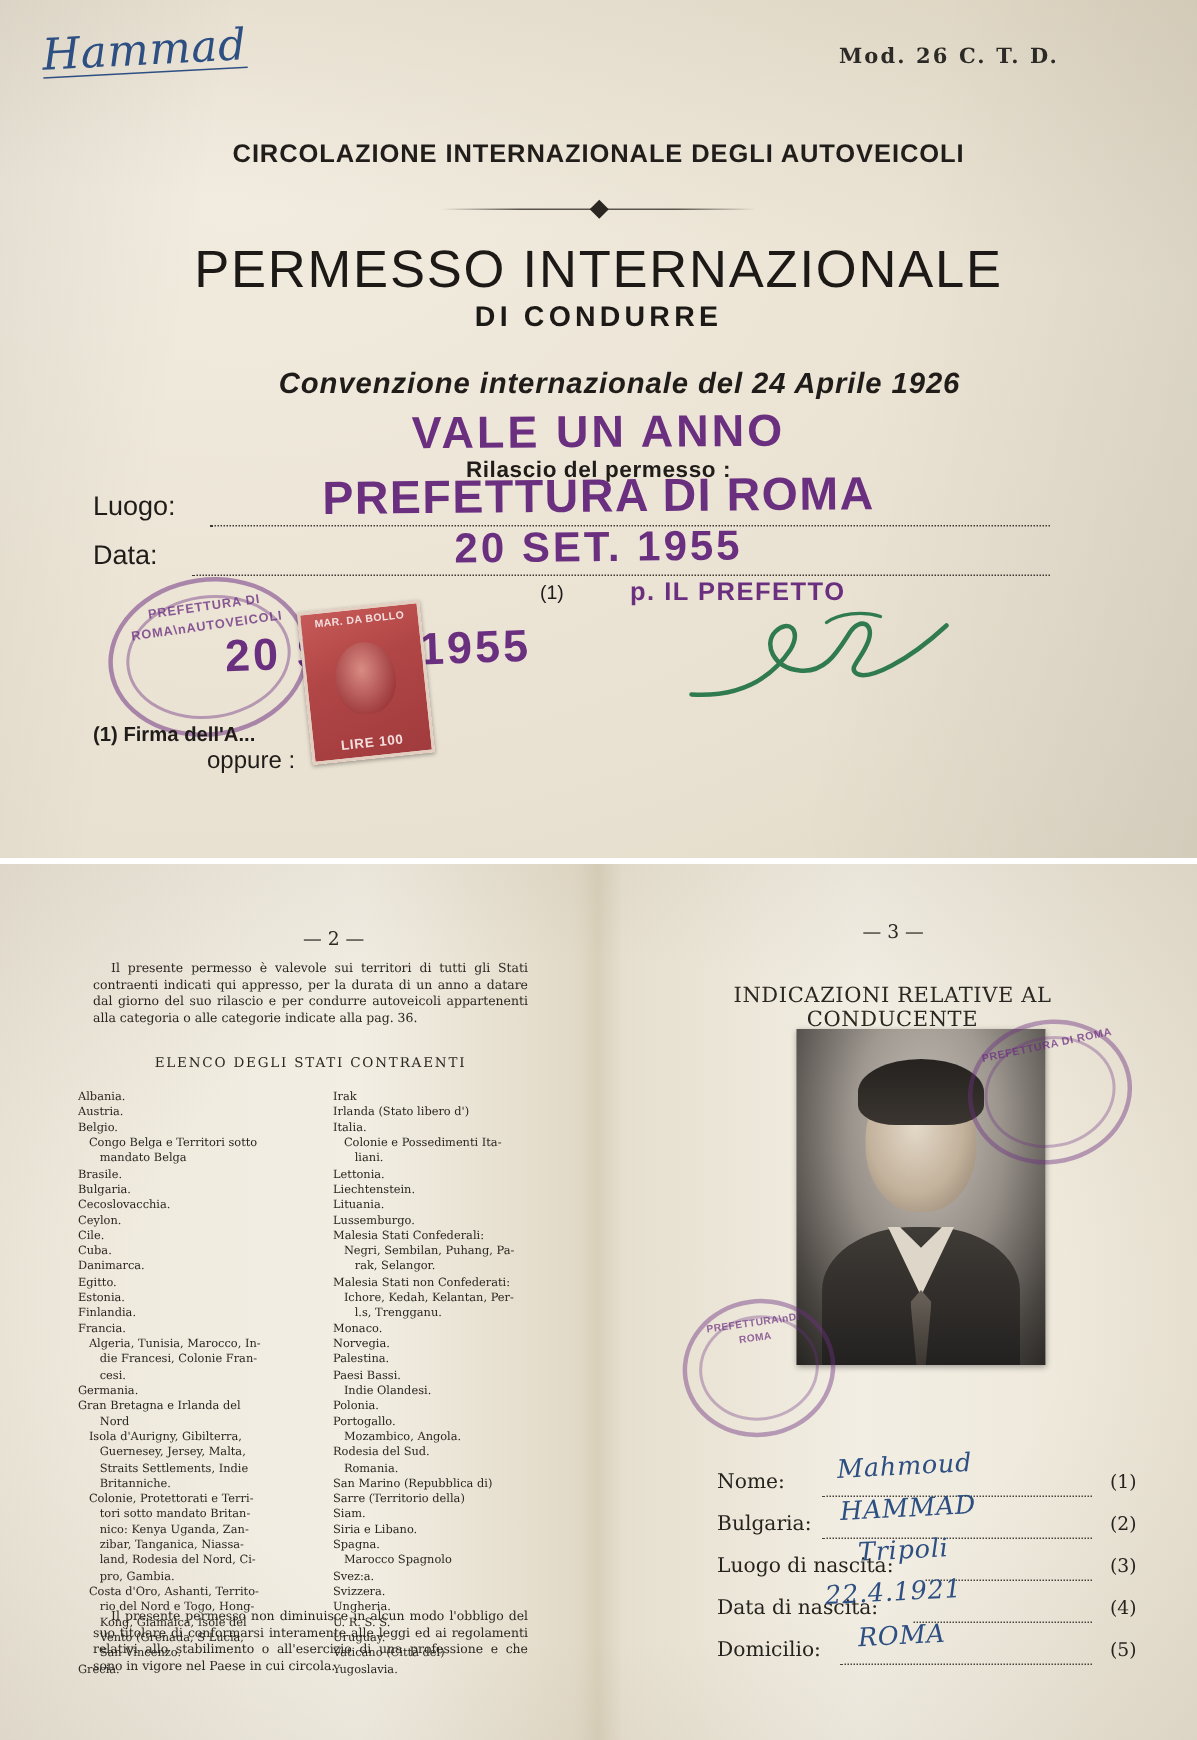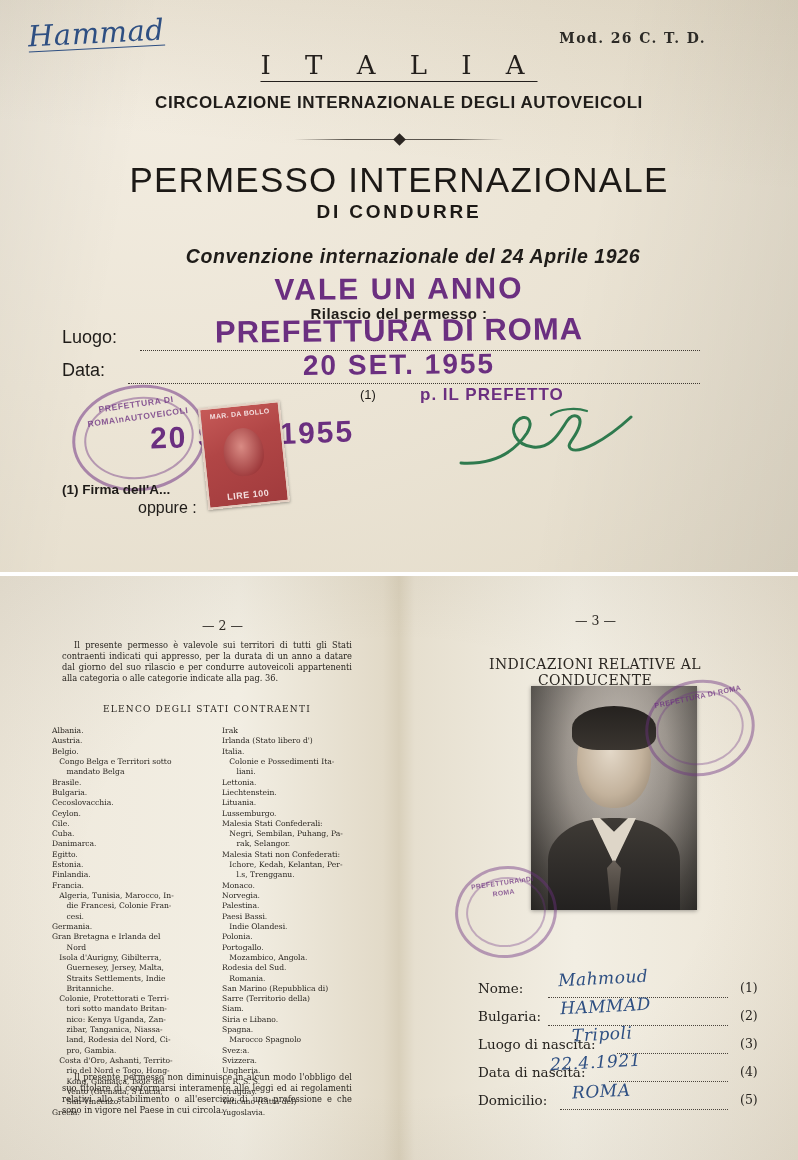--- a/index.html
+++ b/index.html
@@ -579,21 +579,20 @@
 </head>
 <body>
 
 <div class="cover">
   <div class="cover-inner">
 
     <div class="handwriting sig-name">Hammad</div>
 
     <div class="mod-line">Mod. 26 C. T. D.</div>
 
-    <div class="italia">I T A L I A</div>
 
     <div class="line2">CIRCOLAZIONE INTERNAZIONALE DEGLI AUTOVEICOLI</div>
 
     <div class="divider-orn"></div>
 
     <div class="title-main">PERMESSO INTERNAZIONALE</div>
     <div class="title-sub">DI CONDURRE</div>
 
     <div class="convenzione">Convenzione internazionale del 24 Aprile 1926</div>
 

